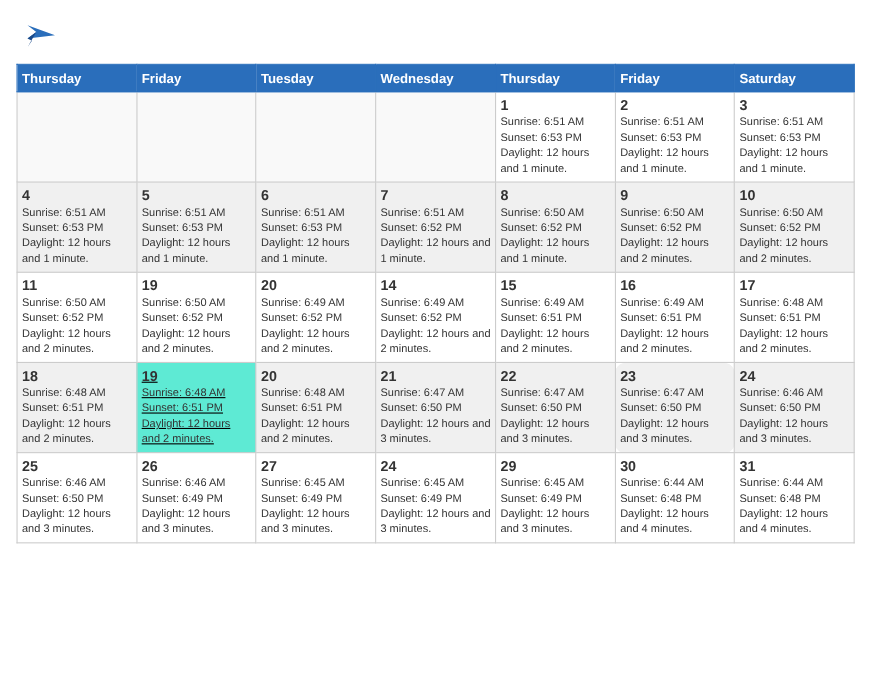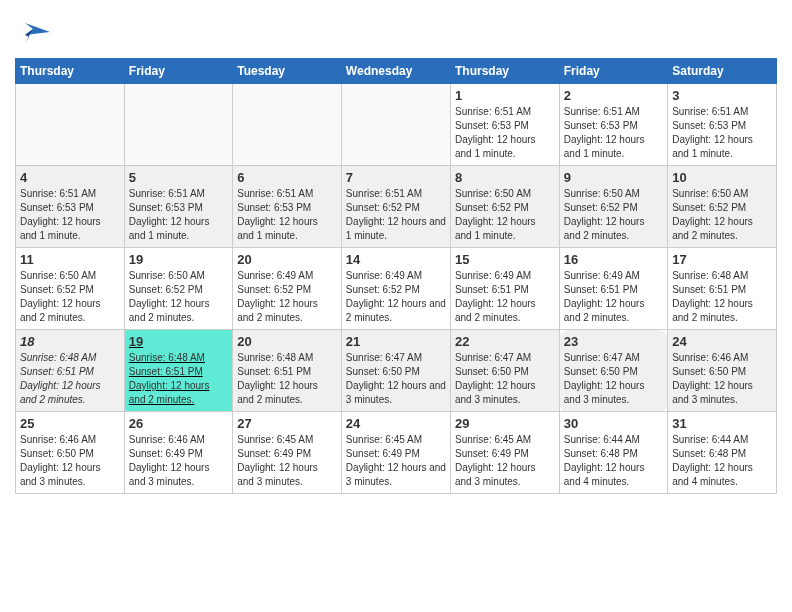--- a/index.html
+++ b/index.html
@@ -226,21 +226,21 @@
 Daylight: 12 hours and 2 minutes.</div>
         </td>
         <td>
           <span class="day-number">17</span>
           <div class="day-info" style="white-space: pre-line;">Sunrise: 6:48 AM
 Sunset: 6:51 PM
 Daylight: 12 hours and 2 minutes.</div>
         </td>
       </tr>
       <tr style="background: rgb(240, 240, 240);">
-        <td style="background: rgb(240, 240, 240); font-style: italic;">
+        <td style="background: rgb(240, 240, 240);">
           <span class="day-number">18</span>
           <div class="day-info" style="white-space: pre-line;">Sunrise: 6:48 AM
 Sunset: 6:51 PM
 Daylight: 12 hours and 2 minutes.</div>
         </td>
         <td style="background: #5eead4; text-decoration: underline;">
           <span class="day-number">19</span>
           <div class="day-info" style="white-space: pre-line;">Sunrise: 6:48 AM
 Sunset: 6:51 PM
 Daylight: 12 hours and 2 minutes.</div>

